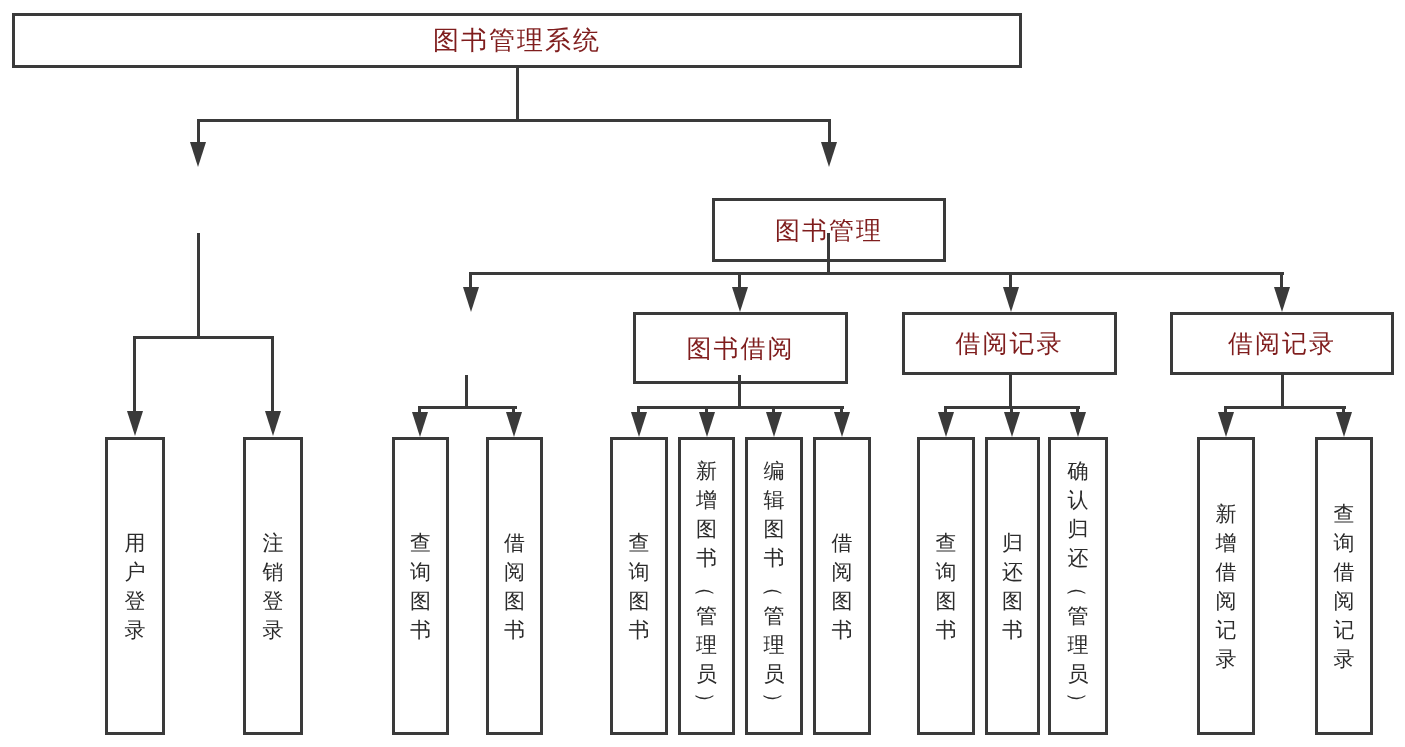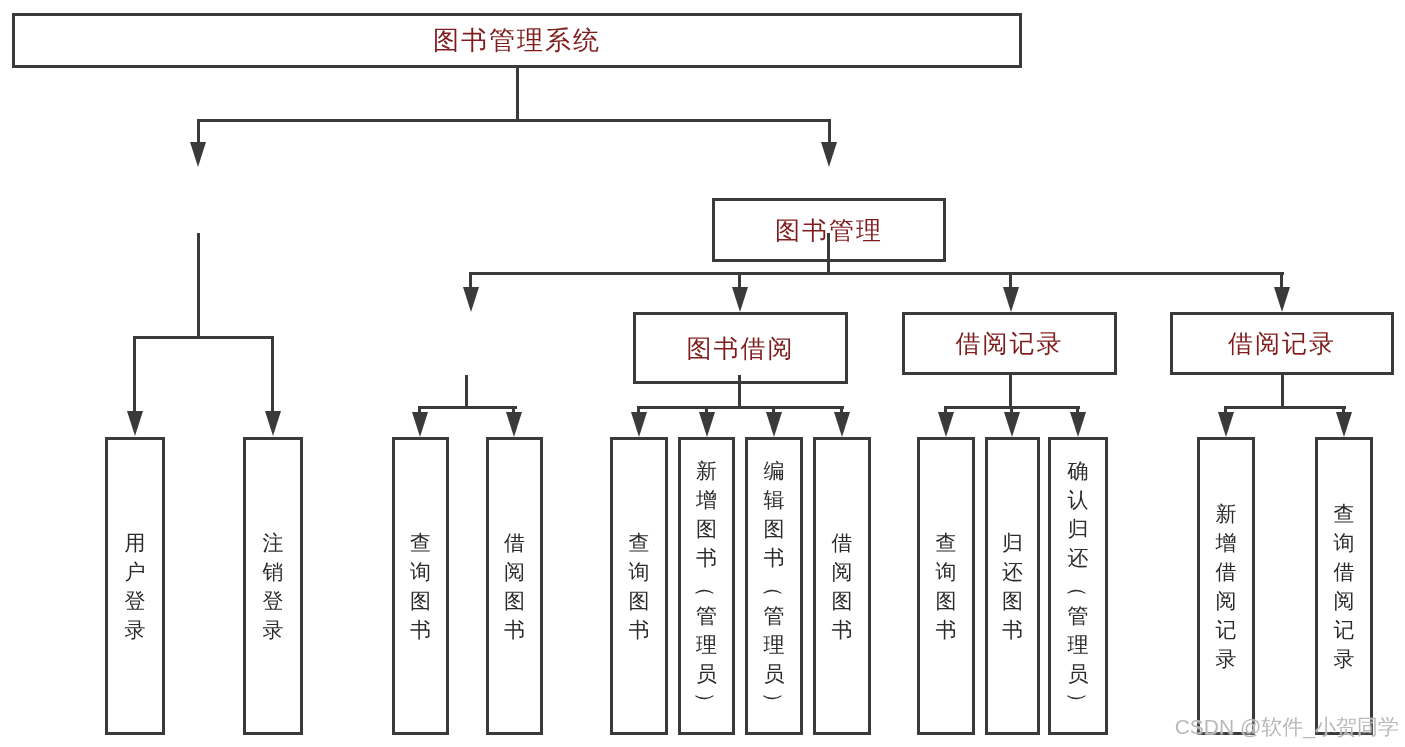--- a/index.html
+++ b/index.html
@@ -255,15 +255,14 @@
     <div class="vtext">
         <span class="ch">查</span>
         <span class="ch">询</span>
         <span class="ch">借</span>
         <span class="ch">阅</span>
         <span class="ch">记</span>
         <span class="ch">录</span>
       </div>
   </div>
 
-  <div id="watermark">CSDN @软件_小贺同学</div>
 
 </div>
 
 </body></html>

